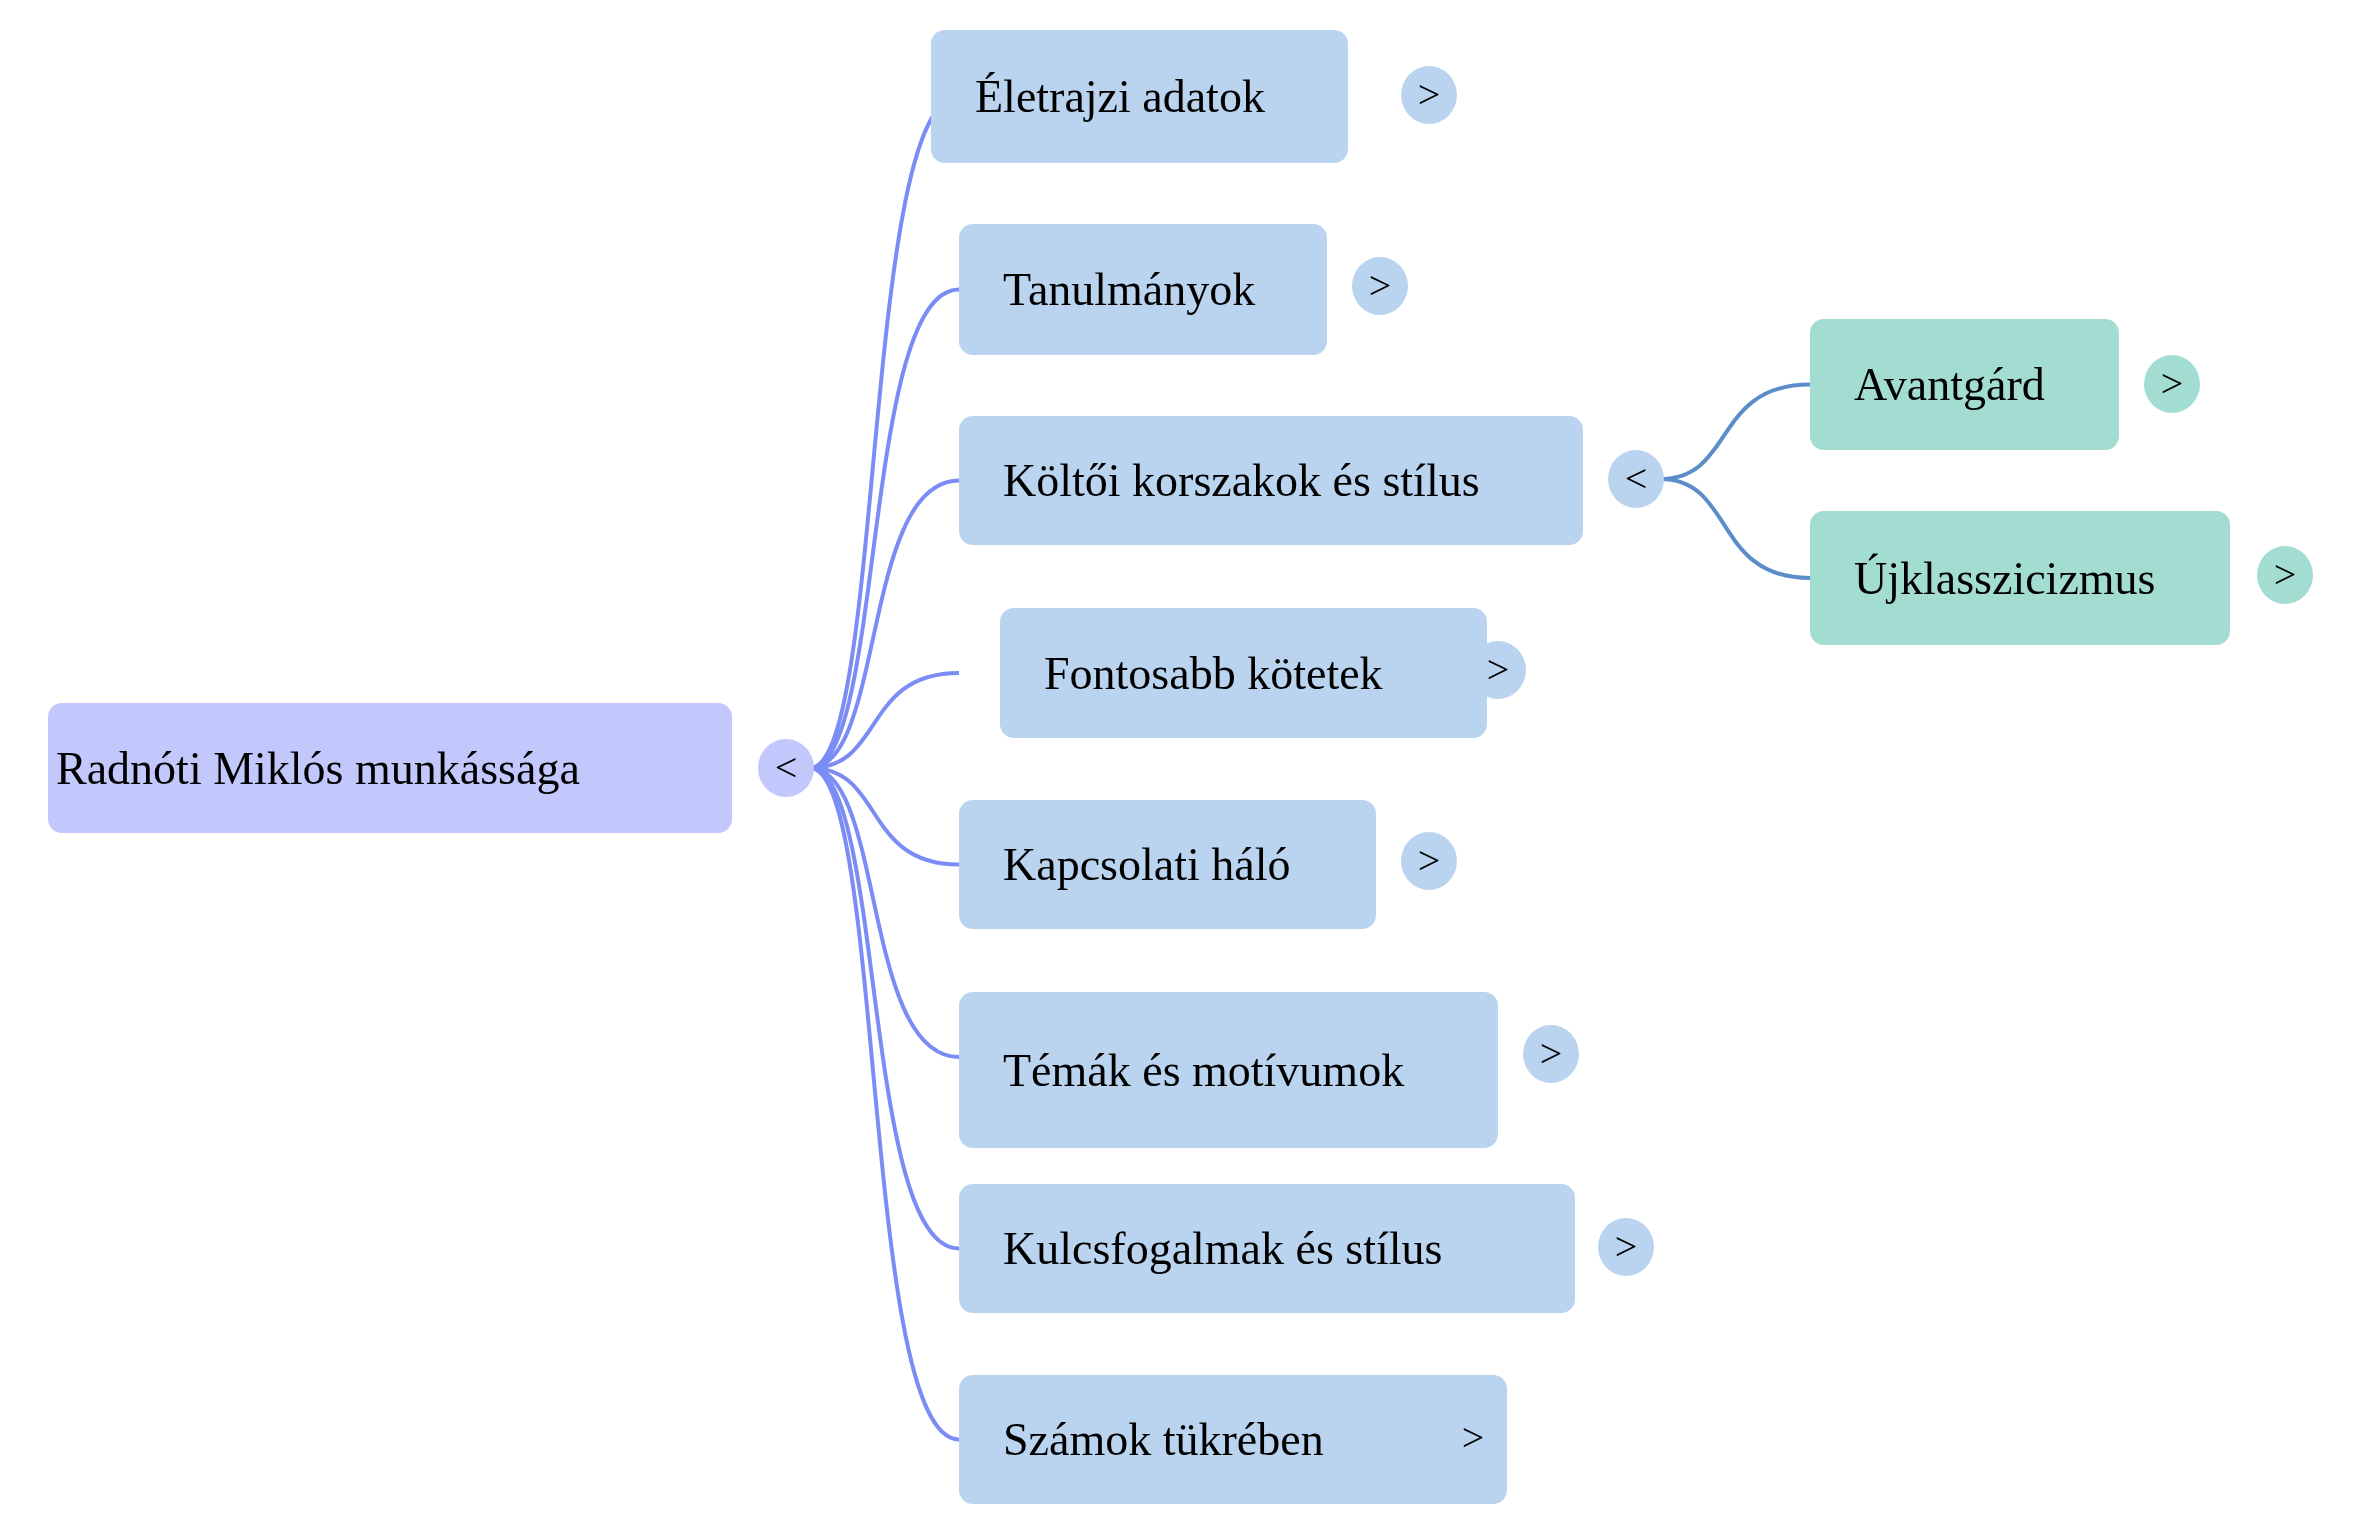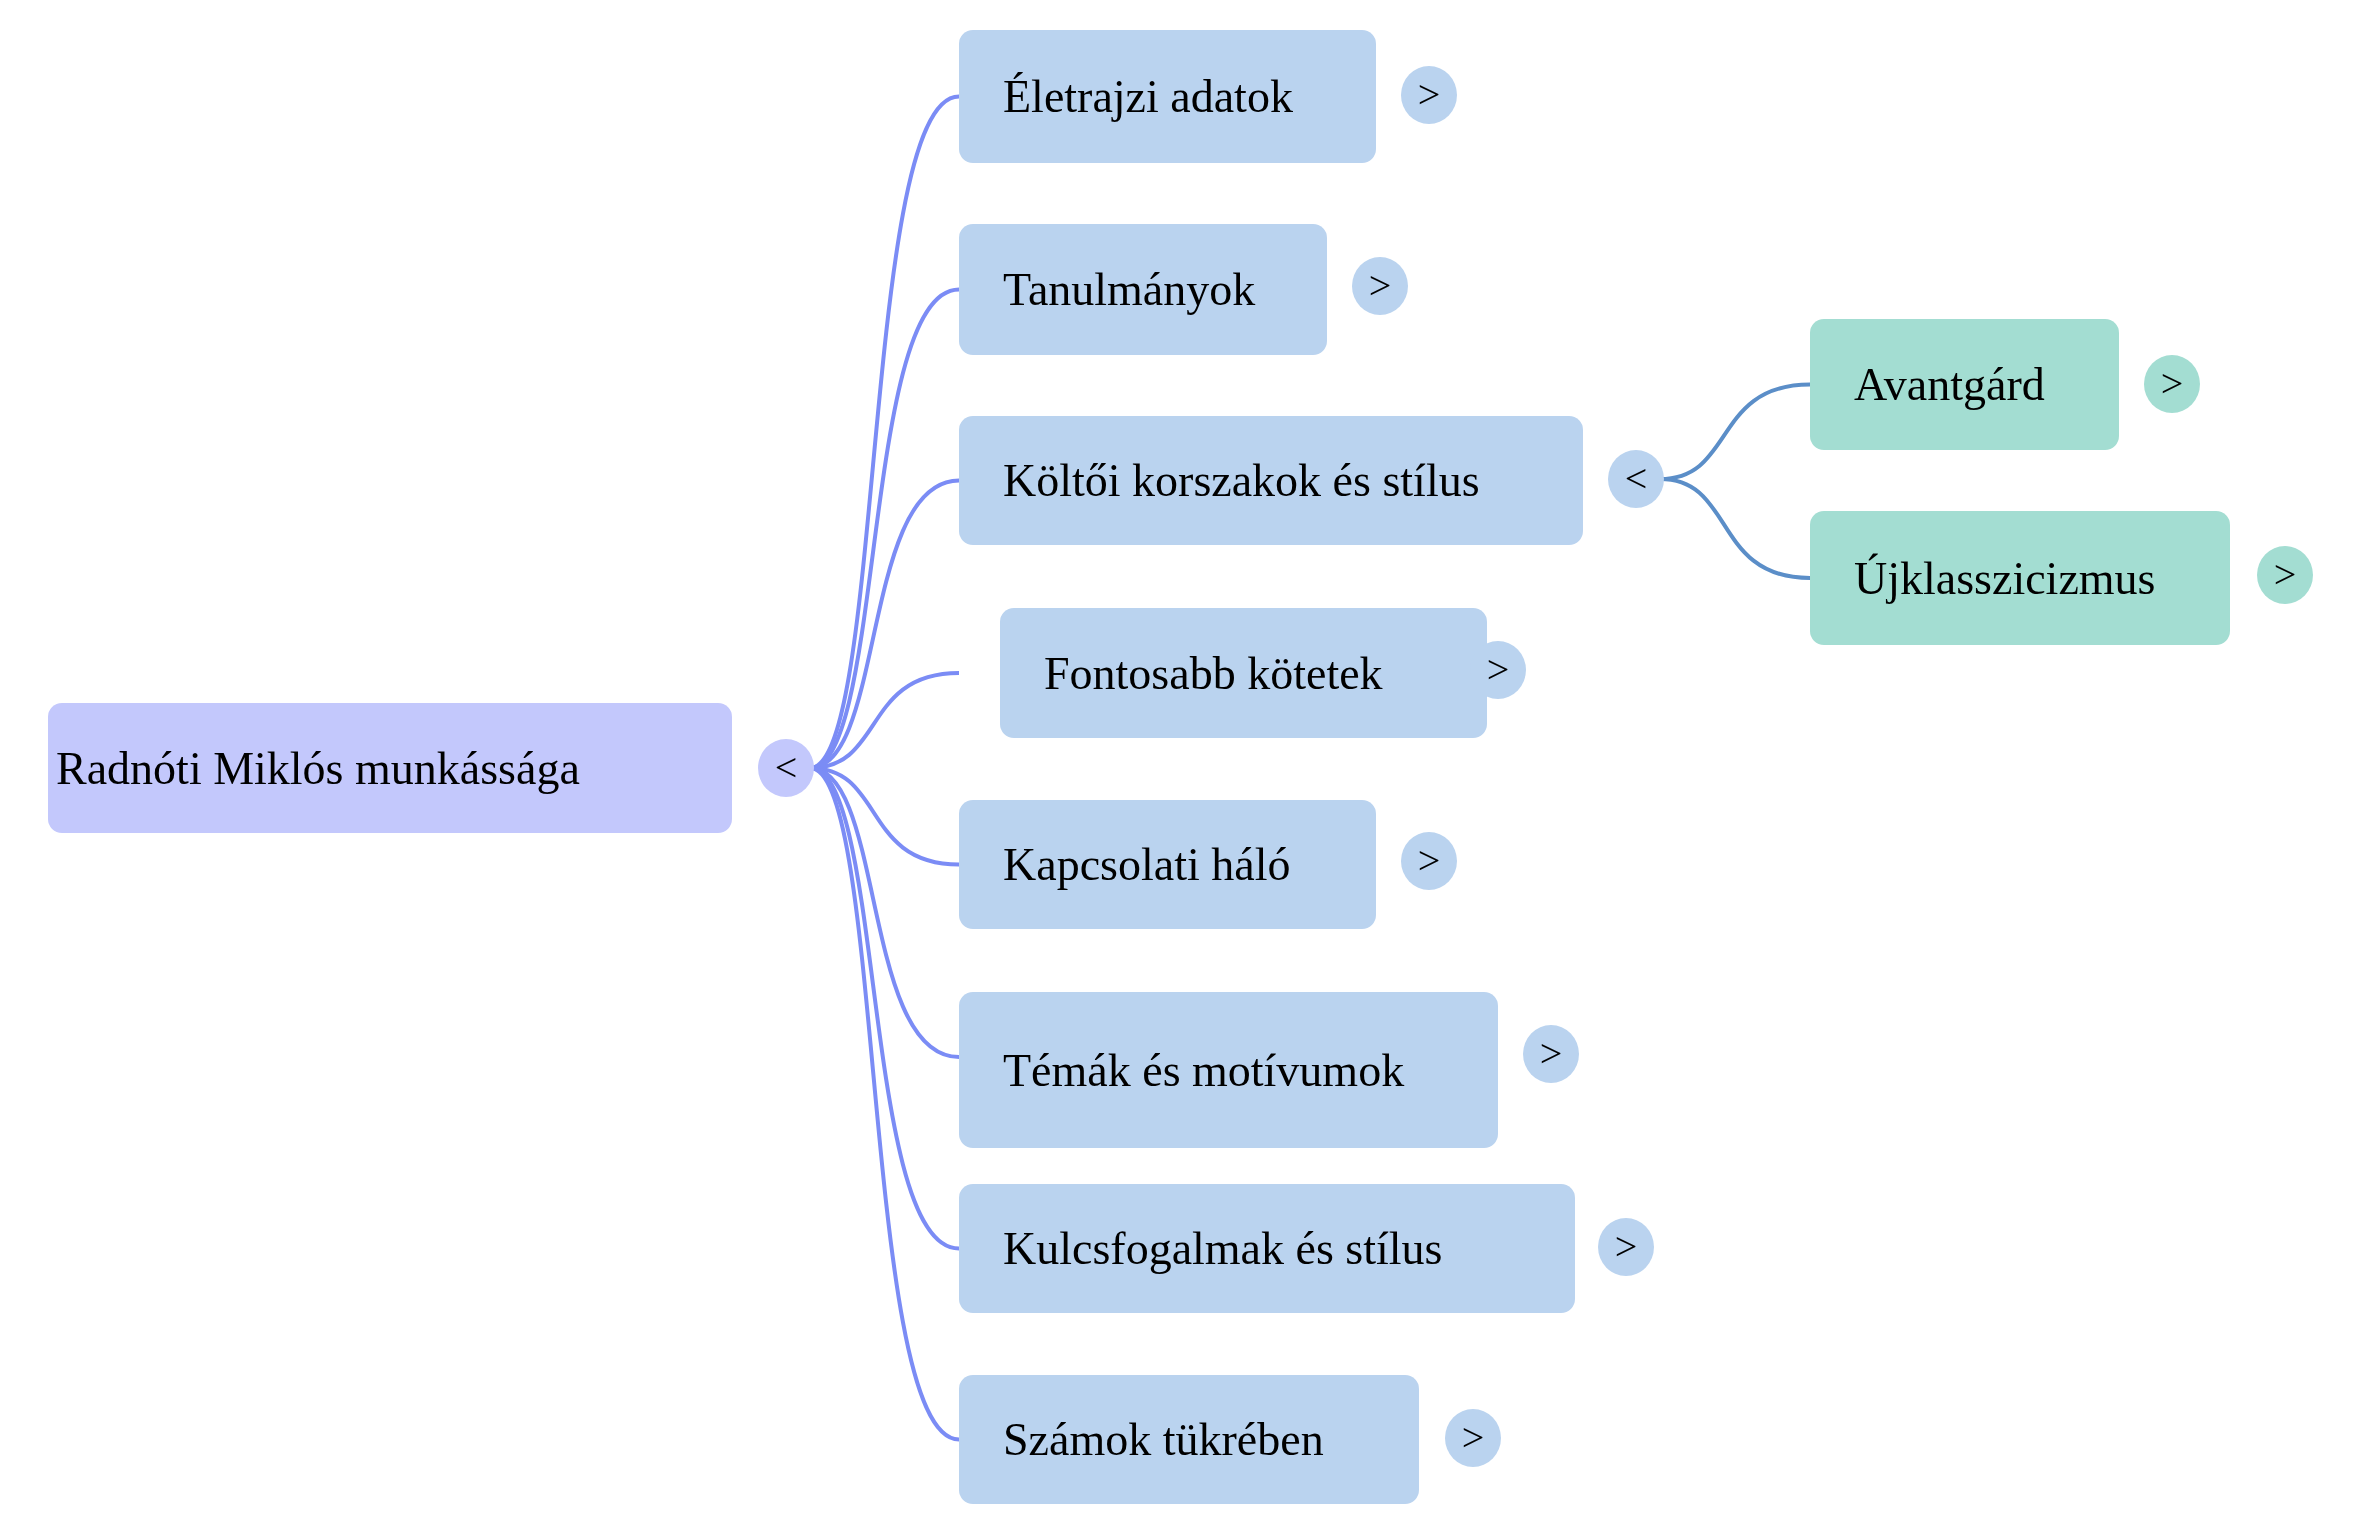--- a/index.html
+++ b/index.html
@@ -35,21 +35,21 @@
     <path d="M1660,479 C1735,479 1712.5,578 1810,578" fill="none" stroke="#5b8ec8" stroke-width="4"></path>
   </svg>
 
 <div class="node root" style="left:48px;top:703px;width:684px;height:130px;">
   <span>Radnóti Miklós munkássága</span>
 </div>
 <div class="toggle root" style="left:758px;top:739px;">
   <span>&lt;</span>
 </div>
 
-<div class="node l1" style="left:959px;top:30px;width:417px;height:133px;">
+<div class="node l1" style="left:931px;top:30px;width:417px;height:133px;">
   <span>Életrajzi adatok</span>
 </div>
 <div class="toggle l1" style="left:1401px;top:66px;">
   <span>&gt;</span>
 </div>
 
 <div class="node l1" style="left:959px;top:224px;width:368px;height:131px;">
   <span>Tanulmányok</span>
 </div>
 <div class="toggle l1" style="left:1352px;top:257px;">
@@ -84,21 +84,21 @@
   <span>&gt;</span>
 </div>
 
 <div class="node l1" style="left:959px;top:1184px;width:616px;height:129px;">
   <span>Kulcsfogalmak és stílus</span>
 </div>
 <div class="toggle l1" style="left:1598px;top:1218px;">
   <span>&gt;</span>
 </div>
 
-<div class="node l1" style="left:959px;top:1375px;width:460px;height:129px;">
+<div class="node l1" style="left:959px;top:1375px;width:548px;height:129px;">
   <span>Számok tükrében</span>
 </div>
 <div class="toggle l1" style="left:1445px;top:1409px;">
   <span>&gt;</span>
 </div>
 
 <div class="node l2" style="left:1810px;top:319px;width:309px;height:131px;">
   <span>Avantgárd</span>
 </div>
 <div class="toggle l2" style="left:2144px;top:355px;">

